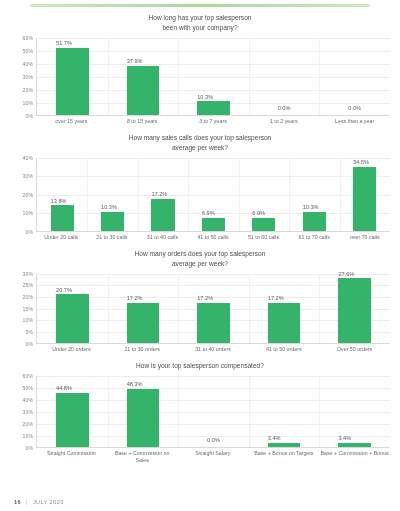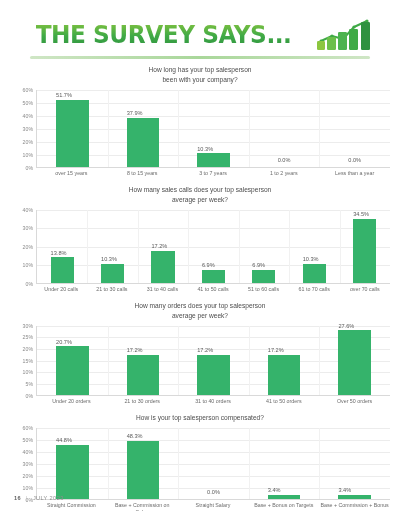--- a/index.html
+++ b/index.html
@@ -121,38 +121,20 @@
     letter-spacing: 0.4px;
   }
   .footer .pg { font-weight: bold; color: #5f5f5f; }
   .footer .sep { color: #bdbdbd; }
 </style>
 </head>
 <body>
 
 <div class="page">
 
-  <div class="header">
-    <div class="title">THE SURVEY SAYS...</div>
-    <div class="logo">
-      <svg width="58" height="34" viewBox="0 0 58 34">
-        <polyline points="5,24 16,19 27,22 38,10 51,4" fill="none" stroke="#3faa46" stroke-width="2" stroke-linecap="round" stroke-linejoin="round"></polyline>
-        <circle cx="5" cy="24" r="1.6" fill="#3faa46"></circle>
-        <circle cx="16" cy="19" r="1.6" fill="#3faa46"></circle>
-        <circle cx="27" cy="22" r="1.6" fill="#3faa46"></circle>
-        <circle cx="38" cy="10" r="1.6" fill="#3faa46"></circle>
-        <circle cx="51" cy="4" r="1.6" fill="#3faa46"></circle>
-        <rect x="1" y="24" width="8" height="9" rx="1.2" fill="#8cc63f"></rect>
-        <rect x="11" y="20" width="9" height="13" rx="1.2" fill="#6cbf4a"></rect>
-        <rect x="22" y="15" width="9" height="18" rx="1.2" fill="#4cb34f"></rect>
-        <rect x="33" y="12" width="9" height="21" rx="1.2" fill="#3faa46"></rect>
-        <rect x="45" y="5" width="9" height="28" rx="1.2" fill="#2f9140"></rect>
-      </svg>
-    </div>
-  </div>
 
   <div class="rule"></div>
 
   <div id="charts">
       <div class="chart-block">
         <div class="chart-title">
           <div>How long has your top salesperson</div>
           <div>been with your company?</div>
         </div>
         <div class="plot-wrap">

